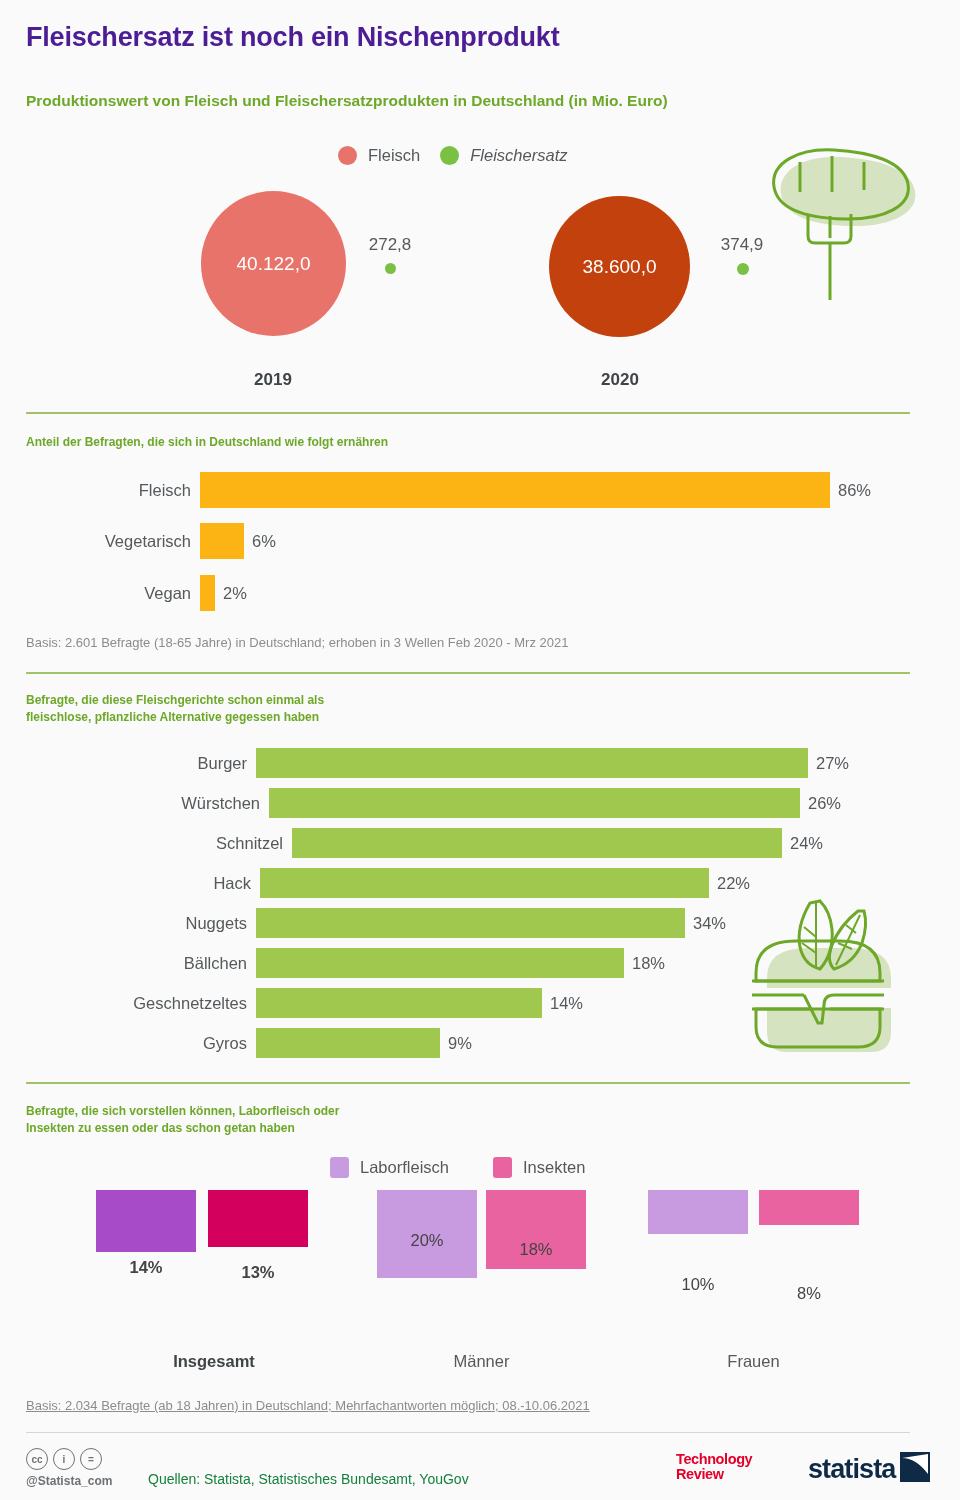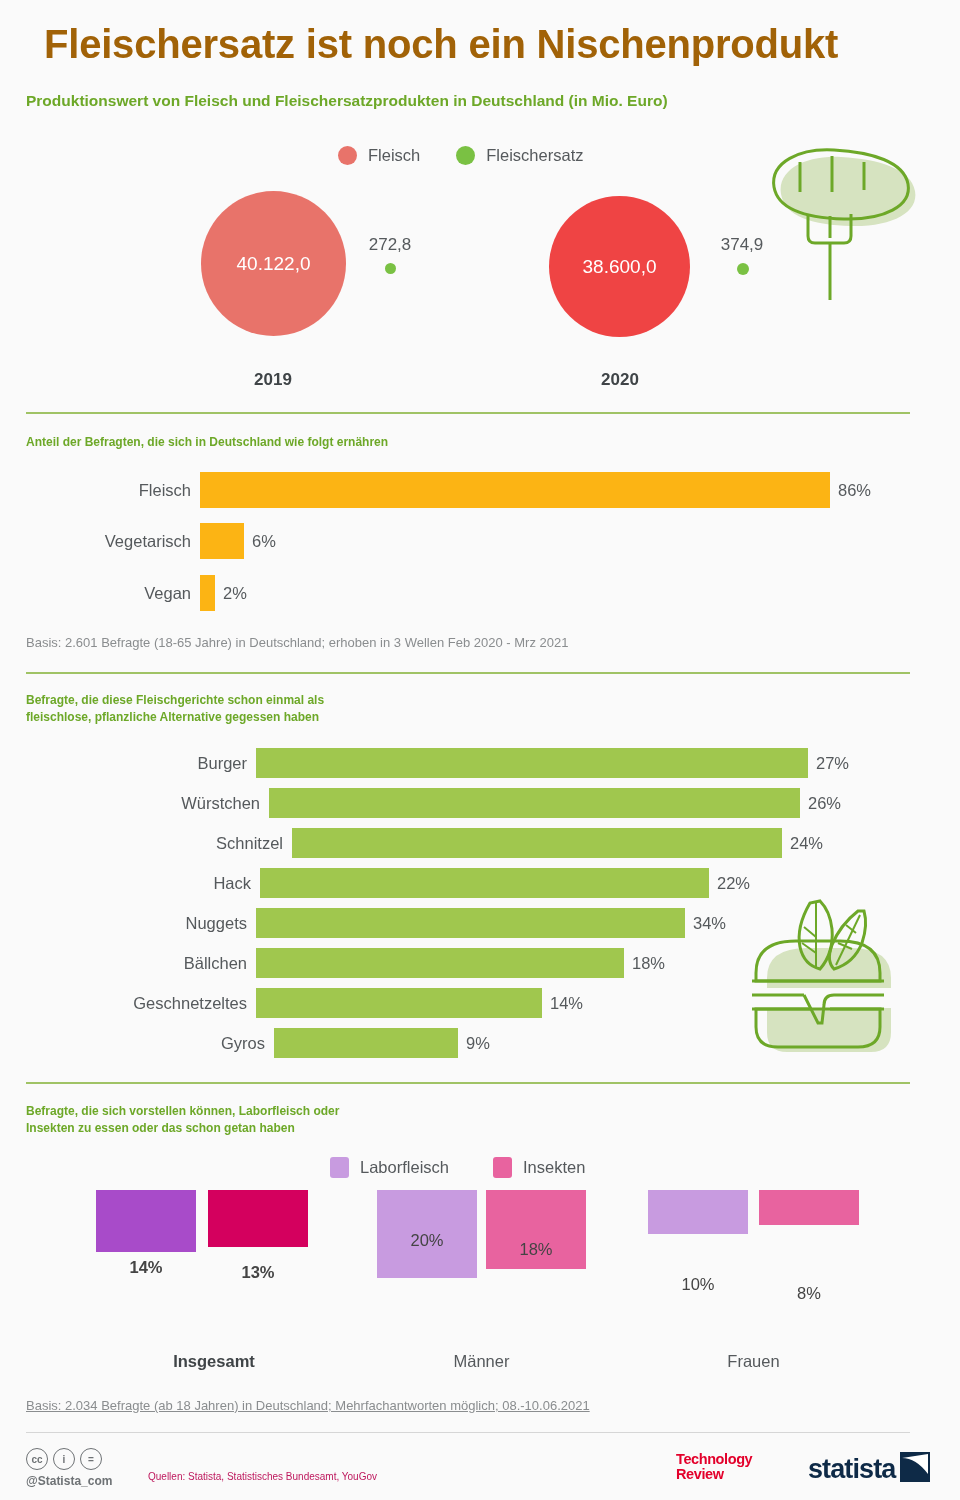--- a/index.html
+++ b/index.html
@@ -9,23 +9,22 @@
     font-family: "Liberation Sans", sans-serif;
     color: #555555;
     position: relative;
     overflow: hidden;
   }
   .page { width: 960px; height: 1500px; position: relative; background: #fafafa; }
 
   
   .main-title {
     position: absolute; left: 26px; top: 22px;
-    font-size: 40px; font-weight: bold; color: #a16207;
+    font-size: 27px; font-weight: bold; color: #4c1d95;
     letter-spacing: -0.2px;
-    margin-left: 18px;
   }
   .subtitle {
     position: absolute; left: 26px; top: 90px;
     font-size: 15.5px; font-weight: bold; color: #6DA828;
     line-height: 1.42; width: 800px;
   }
 
   
   .legend-row {
     position: absolute; display: flex; align-items: center; gap: 0px;
@@ -95,21 +94,21 @@
 
   
   .cc-icons { position: absolute; left: 26px; top: 1448px; display: flex; gap: 5px; }
   .cc-circle {
     width: 22px; height: 22px; border-radius: 50%;
     border: 1.8px solid #6e7275; display: flex; align-items: center; justify-content: center;
     font-size: 10px; font-weight: bold; color: #6e7275;
     font-family: "Liberation Sans", sans-serif;
   }
   .cc-handle { position: absolute; left: 26px; top: 1474px; font-size: 12px; color: #6e7275; font-weight: bold; }
-  .sources { position: absolute; left: 148px; top: 1471px; font-size: 10px; color: #be185d; }
+  .sources { position: absolute; left: 148px; top: 1471px; font-size: 14px; color: #15803d; }
   .tr-logo {
     position: absolute; left: 676px; top: 1452px;
     font-size: 14.5px; font-weight: bold; color: #E3002B; line-height: 1.0;
     letter-spacing: -0.4px;
   }
   .statista-logo {
     position: absolute; left: 808px; top: 1452px;
     display: flex; align-items: center;
   }
   .statista-word {
@@ -124,38 +123,38 @@
 <div class="page">
 
   <div class="main-title">Fleischersatz ist noch ein Nischenprodukt</div>
   <div class="subtitle">Produktionswert von Fleisch und Fleischersatzprodukten in Deutschland (in Mio. Euro)</div>
 
   <div class="legend-row" style="left:338px; top:146px;">
     <div class="legend-item">
       <span class="legend-dot" style="width:19px;height:19px;background:#E8736A;"></span>
       <span class="legend-label">Fleisch</span>
     </div>
-    <div class="legend-item" style="margin-left:36px;">
+    <div class="legend-item" style="margin-left:20px;font-style:italic;">
       <span class="legend-dot" style="width:19px;height:19px;background:#7AC143;"></span>
       <span class="legend-label">Fleischersatz</span>
     </div>
   </div>
 
   <div class="bubble-chart">
 
     <div class="bubble" style="left:201px; top:6px; width:145px; height:145px; background:#E8736A;">
       <span>40.122,0</span>
     </div>
     <div class="small-val" style="left:340px; top:50px; width:100px;">
       <span>272,8</span>
     </div>
     <div class="small-dot" style="left:385px; top:78px; width:11px; height:11px; background:#7AC143;"></div>
     <div class="year-label" style="left:193px; top:185px;">2019</div>
 
-    <div class="bubble" style="left:549px; top:11px; width:141px; height:141px; background:#ef4444;">
+    <div class="bubble" style="left:549px; top:11px; width:141px; height:141px; background:#c2410c;">
       <span>38.600,0</span>
     </div>
     <div class="small-val" style="left:692px; top:50px; width:100px;">
       <span>374,9</span>
     </div>
     <div class="small-dot" style="left:737px; top:78px; width:12px; height:12px; background:#7AC143;"></div>
     <div class="year-label" style="left:540px; top:185px;">2020</div>
   </div>
 
   <div class="illu-sausage">
@@ -234,21 +233,21 @@
     <div class="hbar-row" style="left:0px; top:948px; height:30px;">
       <div class="hbar-label" style="width:256px;">Bällchen</div>
       <div class="hbar" style="width:368px; background:#A0C74E;"></div>
       <div class="hbar-value">18%</div>
     </div>
     <div class="hbar-row" style="left:0px; top:988px; height:30px;">
       <div class="hbar-label" style="width:256px;padding-left:32px;">Geschnetzeltes</div>
       <div class="hbar" style="width:286px; background:#A0C74E;"></div>
       <div class="hbar-value">14%</div>
     </div>
-    <div class="hbar-row" style="left:18px; top:1028px; height:30px;">
+    <div class="hbar-row" style="left:0px; top:1028px; height:30px;">
       <div class="hbar-label" style="width:256px;">Gyros</div>
       <div class="hbar" style="width:184px; background:#A0C74E;"></div>
       <div class="hbar-value">9%</div>
     </div>
   </div>
 
   <div class="illu-burger">
     <svg width="170" height="165" viewBox="0 0 170 165" fill="none">
 
       <path d="M22 78 Q22 48 62 48 L106 48 Q146 48 146 78 L146 88 L22 88 Z" fill="#D6E3C0" transform="translate(7,5)"></path>

